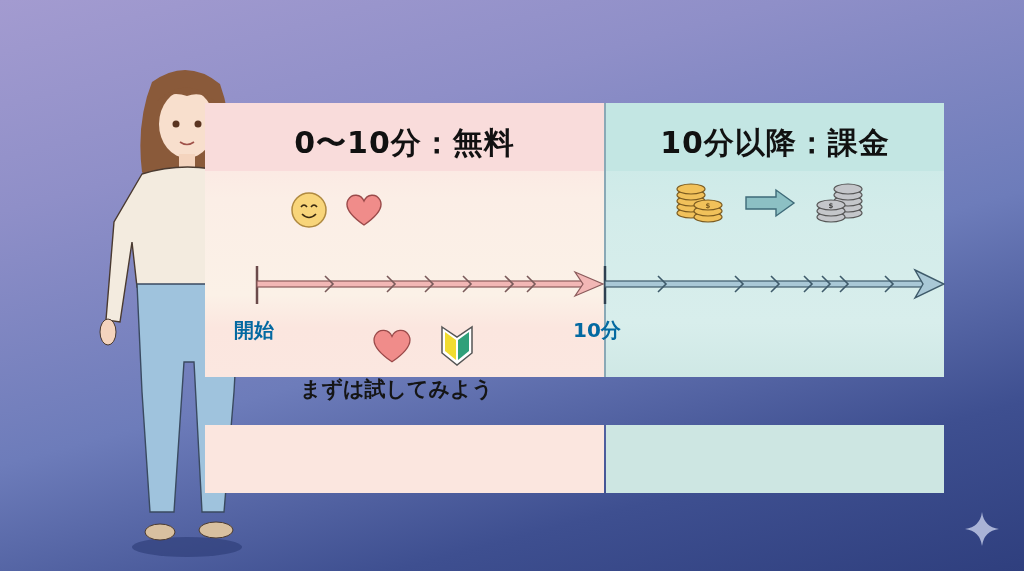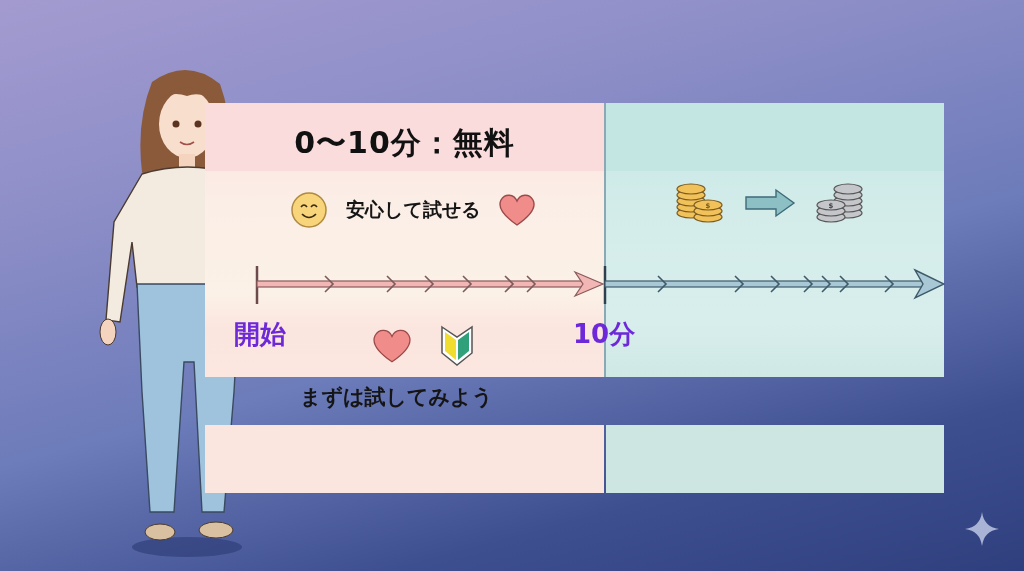--- a/index.html
+++ b/index.html
@@ -16,21 +16,21 @@
   .header-band { position: absolute; left: 0; top: 0; width: 100%; height: 68px; }
   .panel-free .header-band { background: #f9dcdb; }
   .panel-paid .header-band { background: #c3e6e3; }
   .lower-band { position: absolute; left: 0; top: 322px; width: 100%; height: 68px; }
   .panel-free .lower-band { background: #fbe6df; }
   .panel-paid .lower-band { background: #cde6e2; }
   .title { position: absolute; top: 20px; width: 100%; text-align: center; font-size: 30px; font-weight: bold; color: #111; letter-spacing: 1px; }
   .row { position: absolute; display: flex; align-items: center; font-weight: bold; color: #151515; }
   .txt { font-size: 19px; }
   .axis { position: absolute; left: 50px; top: 163px; width: 690px; height: 60px; }
-  .lbl { position: absolute; font-weight: bold; font-size: 26px; color: #6d28d9; }
+  .lbl { position: absolute; font-weight: bold; font-size: 20px; color: #0369a1; }
   .character { position: absolute; left: 92px; top: 62px; width: 210px; height: 500px; }
   .sparkle { position: absolute; left: 963px; top: 510px; width: 38px; height: 38px; }
 </style>
 </head>
 <body>
 
 <svg class="character" viewBox="0 0 210 500">
   <ellipse cx="95" cy="485" rx="55" ry="10" fill="#2c3a74" opacity="0.6"></ellipse>
 
   <path d="M60 20 Q95 -5 128 22 Q142 60 136 110 Q128 125 112 120 L80 120 Q58 124 50 110 Q44 60 60 20Z" fill="#8a5a3a"></path>
@@ -62,42 +62,42 @@
     <div class="lower-band"></div>
     <div class="title" style="left:0">0〜10分：無料</div>
 
     <div class="row" style="left:85px;top:88px;">
       <svg width="38" height="38" viewBox="0 0 38 38">
         <circle cx="19" cy="19" r="17" fill="#f8d57a" stroke="#b08a40" stroke-width="1.5"></circle>
         <path d="M11 16 Q14 12 17 16" stroke="#3a2a10" stroke-width="1.6" fill="none"></path>
         <path d="M21 16 Q24 12 27 16" stroke="#3a2a10" stroke-width="1.6" fill="none"></path>
         <path d="M12 23 Q19 30 26 23" stroke="#3a2a10" stroke-width="1.6" fill="none"></path>
       </svg>
-      <span class="txt" style="margin-left:18px;">安心して試せる</span>
       <svg width="40" height="36" viewBox="0 0 40 36" style="margin-left:16px;">
         <path d="M20 33 C4 22 1 14 4 8 C8 1 17 2 20 9 C23 2 32 1 36 8 C39 14 36 22 20 33Z" fill="#f08c8a" stroke="#9a4a4a" stroke-width="1.4"></path>
       </svg>
     </div>
 
     <div class="row" style="left:165px;top:220px;">
       <svg width="44" height="38" viewBox="0 0 40 36">
         <path d="M20 33 C4 22 1 14 4 8 C8 1 17 2 20 9 C23 2 32 1 36 8 C39 14 36 22 20 33Z" fill="#f08c8a" stroke="#9a4a4a" stroke-width="1.2"></path>
       </svg>
       <svg width="38" height="46" viewBox="0 0 38 46" style="margin-left:24px;">
         <path d="M4 4 L19 14 L34 4 L34 30 L19 42 L4 30Z" fill="#ffffff" stroke="#555" stroke-width="1.5"></path>
         <path d="M7 9 L18 17 L18 37 L7 28Z" fill="#f1dc30"></path>
         <path d="M20 17 L31 9 L31 28 L20 37Z" fill="#2fa07a"></path>
       </svg>
     </div>
-    <div class="row" style="left:95px;top:272px;font-size:21px;margin-top:8px;">まずは試してみよう</div>
+    <div class="row" style="left:95px;top:272px;font-size:21px;">まずは試してみよう</div>
   </div>
 
   <div class="panel panel-paid">
     <div class="header-band"></div>
     <div class="lower-band"></div>
+    <div class="title" style="left:0">10分以降：課金</div>
 
     <div class="row" style="left:68px;top:80px;">
       <svg width="52" height="40" viewBox="0 0 52 40">
         <g fill="#f1c15a" stroke="#7a5a20" stroke-width="1.2">
           <ellipse cx="17" cy="30" rx="14" ry="5"></ellipse>
             <ellipse cx="17" cy="24" rx="14" ry="5"></ellipse>
           <ellipse cx="17" cy="18" rx="14" ry="5"></ellipse>
             <ellipse cx="17" cy="12" rx="14" ry="5"></ellipse>
           <ellipse cx="17" cy="6" rx="14" ry="5"></ellipse>
           <ellipse cx="34" cy="34" rx="14" ry="5"></ellipse>

